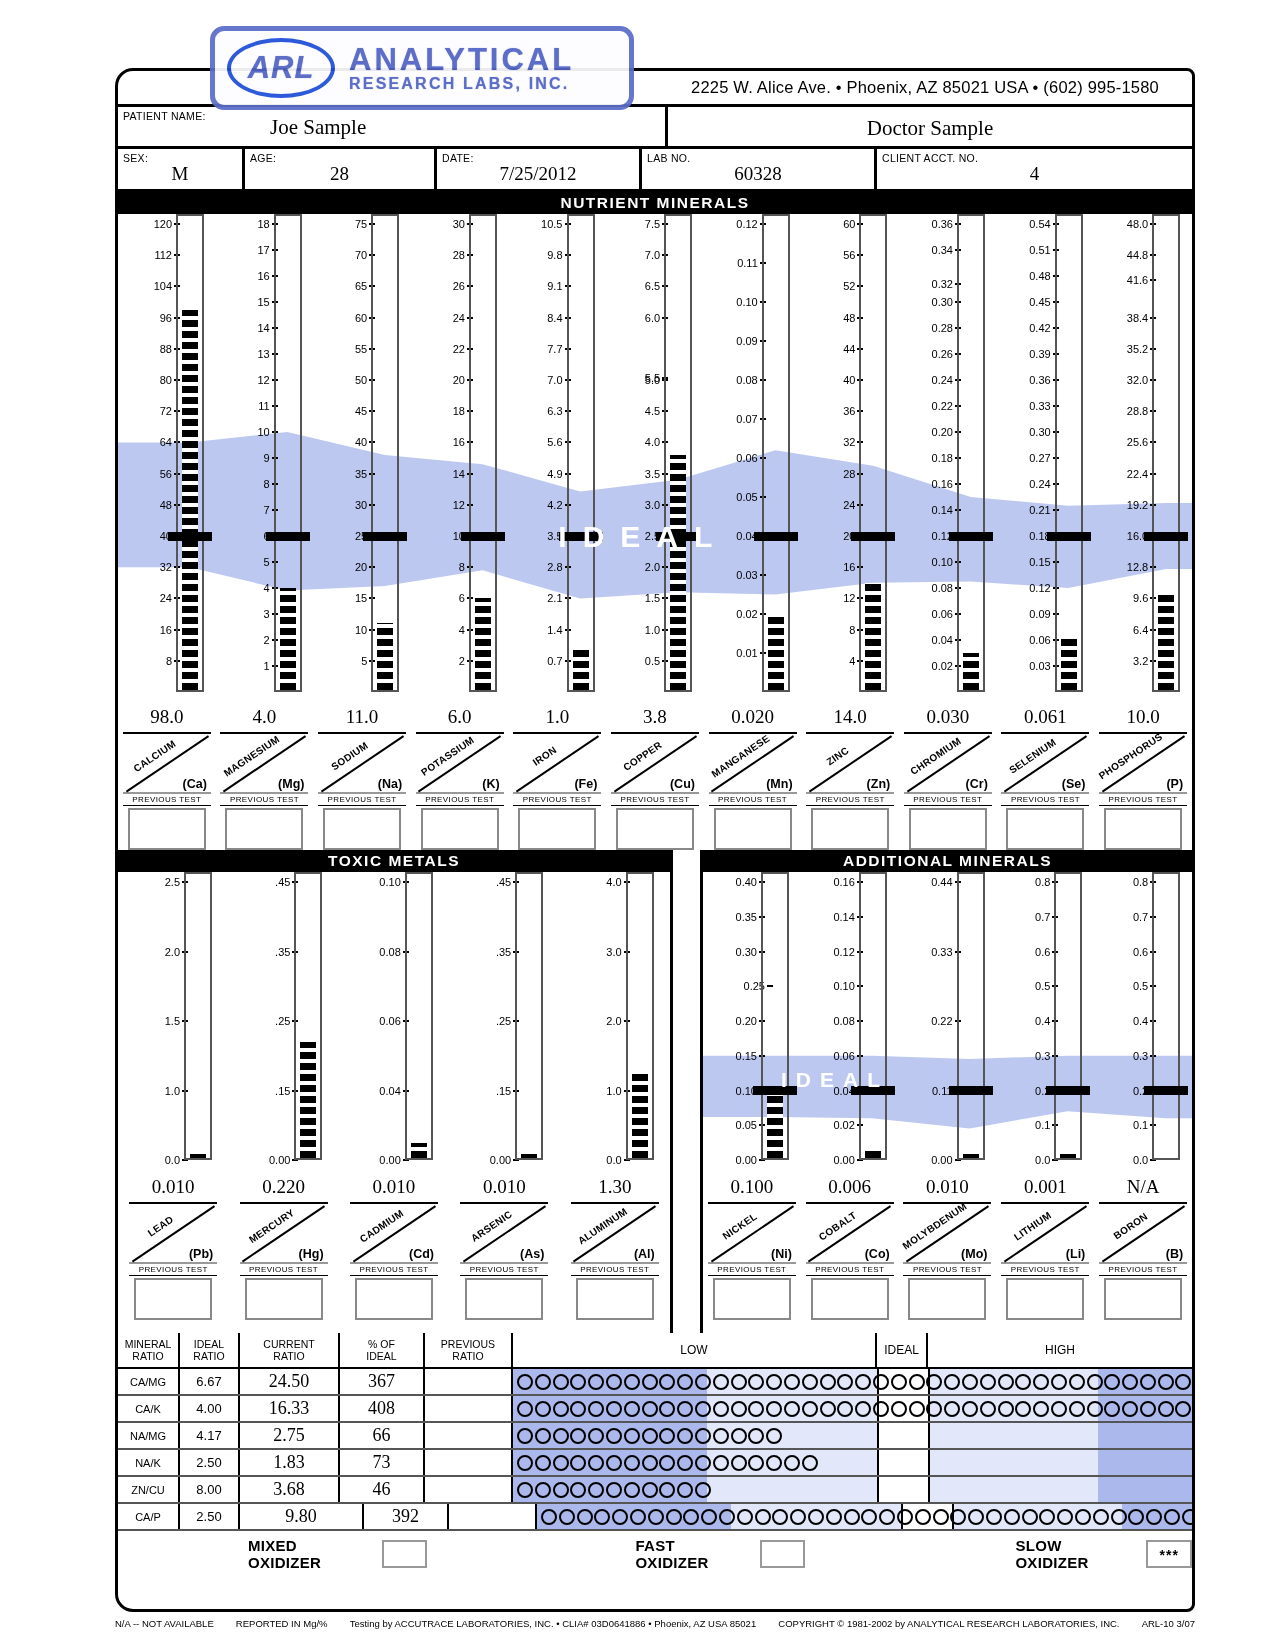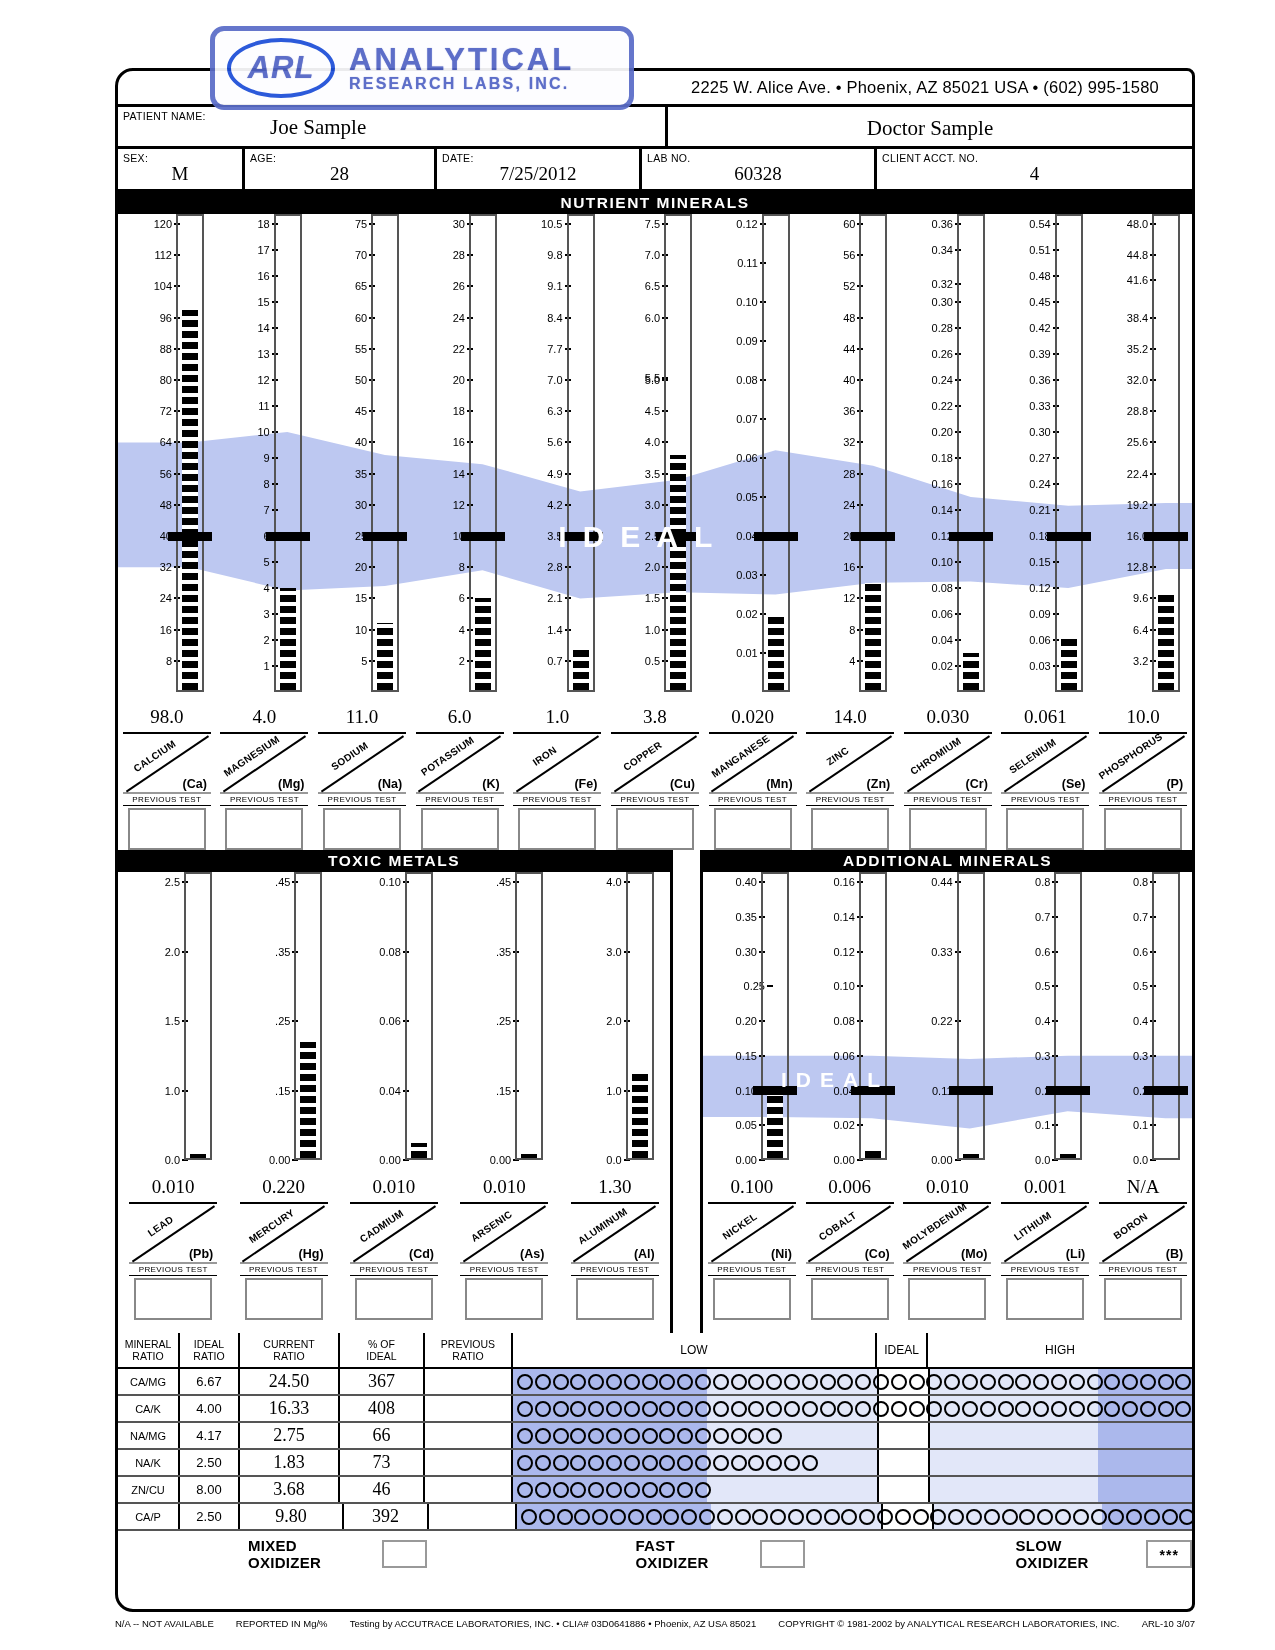--- a/index.html
+++ b/index.html
@@ -1652,21 +1652,21 @@
             <div class="circle"></div>
             <div class="circle"></div>
             <div class="circle"></div>
             <div class="circle"></div>
           </div>
         </div>
       </div>
       <div class="ratio-row">
         <div class="rr-cell rr-ratio" style="width: 62px;">CA/P</div>
         <div class="rr-cell rr-ideal" style="width: 60px;">2.50</div>
-        <div class="rr-cell rr-num" style="width: 104px;">9.80</div>
+        <div class="rr-cell rr-num" style="width: 124px;">9.80</div>
         <div class="rr-cell rr-num" style="width: 85px;">392</div>
         <div class="rr-cell " style="width: 88px;"></div>
         <div class="zone-area">
           <div class="stripe" style="left: 0px; width: 194px; background: rgb(171, 184, 236);"></div>
           <div class="stripe" style="left: 194px; width: 170px; background: rgb(226, 231, 249);"></div>
           <div class="stripe" style="left: 364px; width: 51px; background: rgb(255, 255, 255);"></div>
           <div class="stripe" style="left: 415px; width: 170px; background: rgb(226, 231, 249);"></div>
           <div class="stripe" style="left: 585px; width: 100px; background: rgb(171, 184, 236);"></div>
           <div class="zone-div" style="left: 364px;"></div>
           <div class="zone-div" style="left: 415px;"></div>

